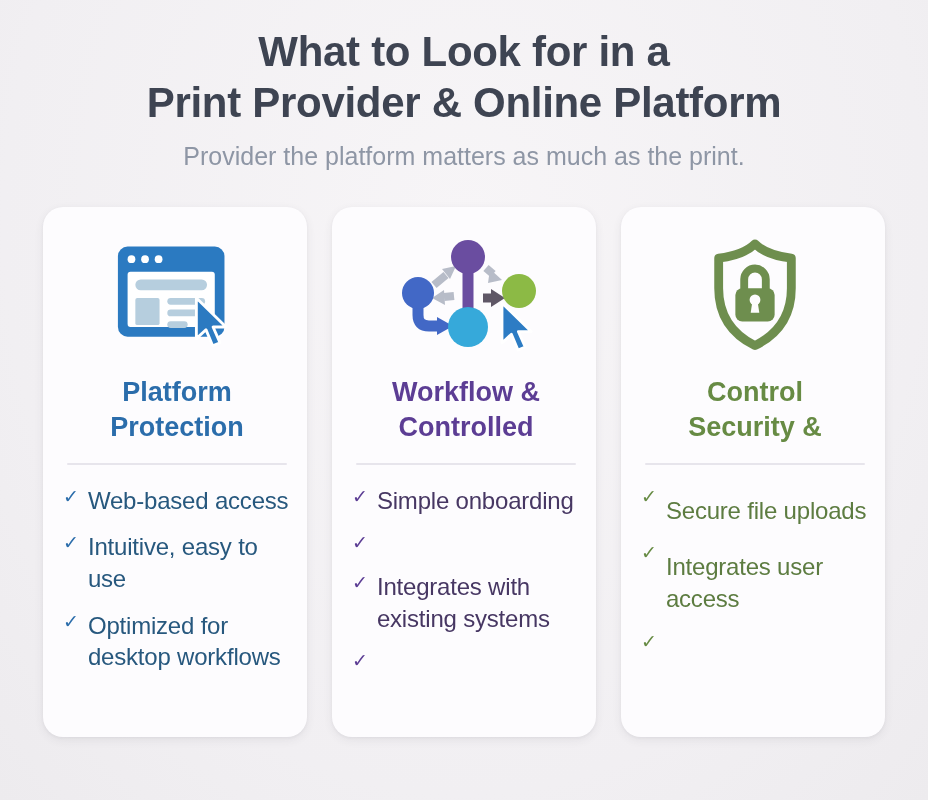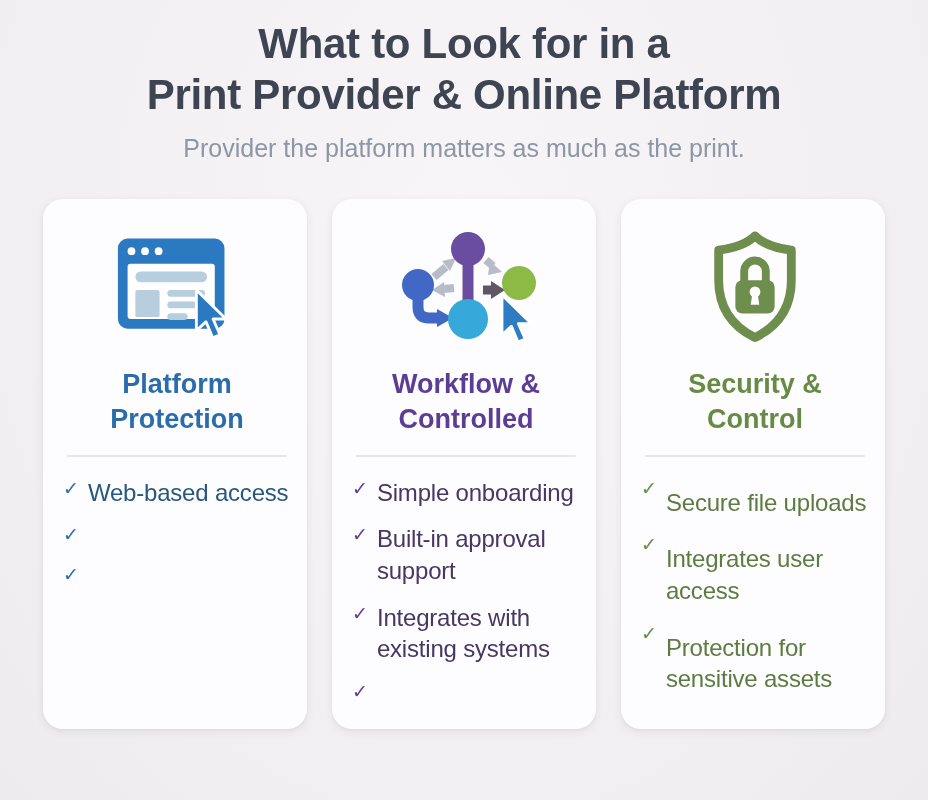--- a/index.html
+++ b/index.html
@@ -24,21 +24,21 @@
     --arrow-dark:#5f5766;
     --cursor-blue:#2d7cc4;
     --shield-green:#6e8e4e;
   }
   *{margin:0;padding:0;box-sizing:border-box;}
   html,body{width:928px;height:800px;overflow:hidden;}
   body{
     font-family:"Liberation Sans","DejaVu Sans",sans-serif;
     background:radial-gradient(ellipse at 50% 28%, #f7f5f7 0%, var(--bg) 70%, #edebee 100%);
   }
-  .page{width:928px;height:560px;padding-top:18px;}
+  .page{width:928px;height:560px;padding-top:26px;}
   header{text-align:center;}
   h1{
     color:var(--title);
     font-size:42px;
     line-height:1.22;
     font-weight:700;
     letter-spacing:-0.3px;
   }
   h1 .t-line{display:block;}
   .subtitle{
@@ -145,23 +145,25 @@
         <span>Protection</span>
       </h2>
       <div class="divider"></div>
       <ul class="features">
         <li>
           <span class="check">✓</span>
           <span class="feat">Web-based access</span>
         </li>
         <li>
           <span class="check">✓</span>
-        </li>
-        <li>
-          <span class="check">✓</span>
+          <span class="feat">Intuitive, easy to use</span>
+        </li>
+        <li>
+          <span class="check">✓</span>
+          <span class="feat">Optimized for desktop workflows</span>
         </li>
       </ul>
     </section>
 
     <section class="card purple">
       <div class="icon-box">
         <svg width="152" height="122" viewBox="0 0 152 122">
 
           <g stroke="var(--arrow-gray)" stroke-width="8" fill="var(--arrow-gray)">
             <line x1="44" y1="50" x2="56" y2="40"></line>
@@ -197,21 +199,20 @@
         <span>Controlled</span>
       </h2>
       <div class="divider"></div>
       <ul class="features">
         <li>
           <span class="check">✓</span>
           <span class="feat">Simple onboarding</span>
         </li>
         <li>
           <span class="check">✓</span>
-          <span class="feat">Built-in approval support</span>
         </li>
         <li>
           <span class="check">✓</span>
           <span class="feat">Integrates with existing systems</span>
         </li>
         <li>
           <span class="check">✓</span>
         </li>
       </ul>
     </section>
@@ -220,34 +221,33 @@
       <div class="icon-box">
         <svg width="108" height="120" viewBox="0 0 110 120">
           <path d="M55 7 C62 14 76 19.5 92 21.5 L92 52 C92 84 74 101 55 110.5 C36 101 18 84 18 52 L18 21.5 C34 19.5 48 14 55 7 Z" fill="none" stroke="var(--shield-green)" stroke-width="9" stroke-linejoin="round"></path>
           <path d="M44 54 L44 43 A11 11 0 0 1 66 43 L66 54" fill="none" stroke="var(--shield-green)" stroke-width="8"></path>
           <rect x="35" y="52" width="40" height="34" rx="7" fill="var(--shield-green)"></rect>
           <circle cx="55" cy="64" r="5.5" fill="#fdfcfe"></circle>
           <path d="M52.2 66.5 L57.8 66.5 L59.4 77 L50.6 77 Z" fill="#fdfcfe"></path>
         </svg>
       </div>
       <h2 class="card-title">
+        <span>Control</span>
         <span>Security &amp;</span>
-        <span>Control</span>
       </h2>
       <div class="divider"></div>
       <ul class="features">
         <li>
           <span class="check">✓</span>
           <span class="feat">Secure file uploads</span>
         </li>
         <li>
           <span class="check">✓</span>
           <span class="feat">Integrates user access</span>
         </li>
         <li>
           <span class="check">✓</span>
-          <span class="feat">Protection for sensitive assets</span>
         </li>
       </ul>
     </section>
 
   </main>
 </div>
 
 </body></html>

